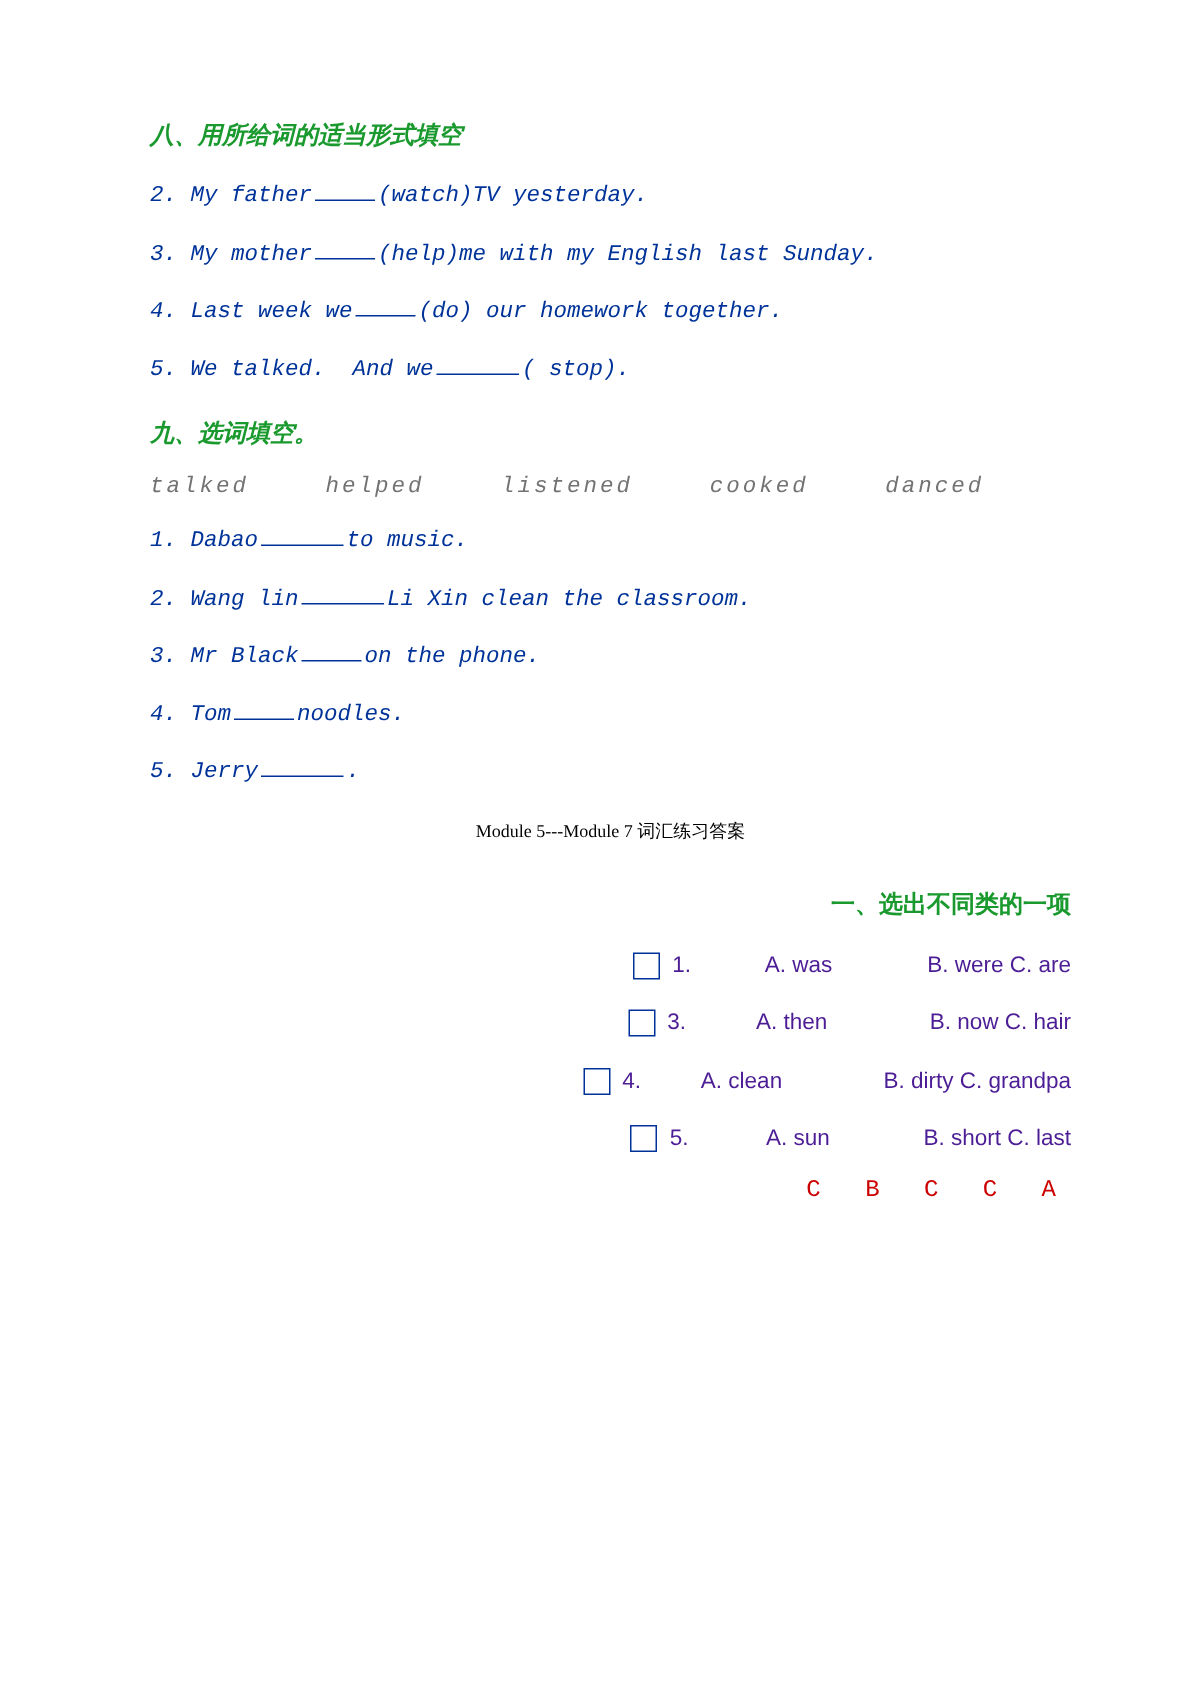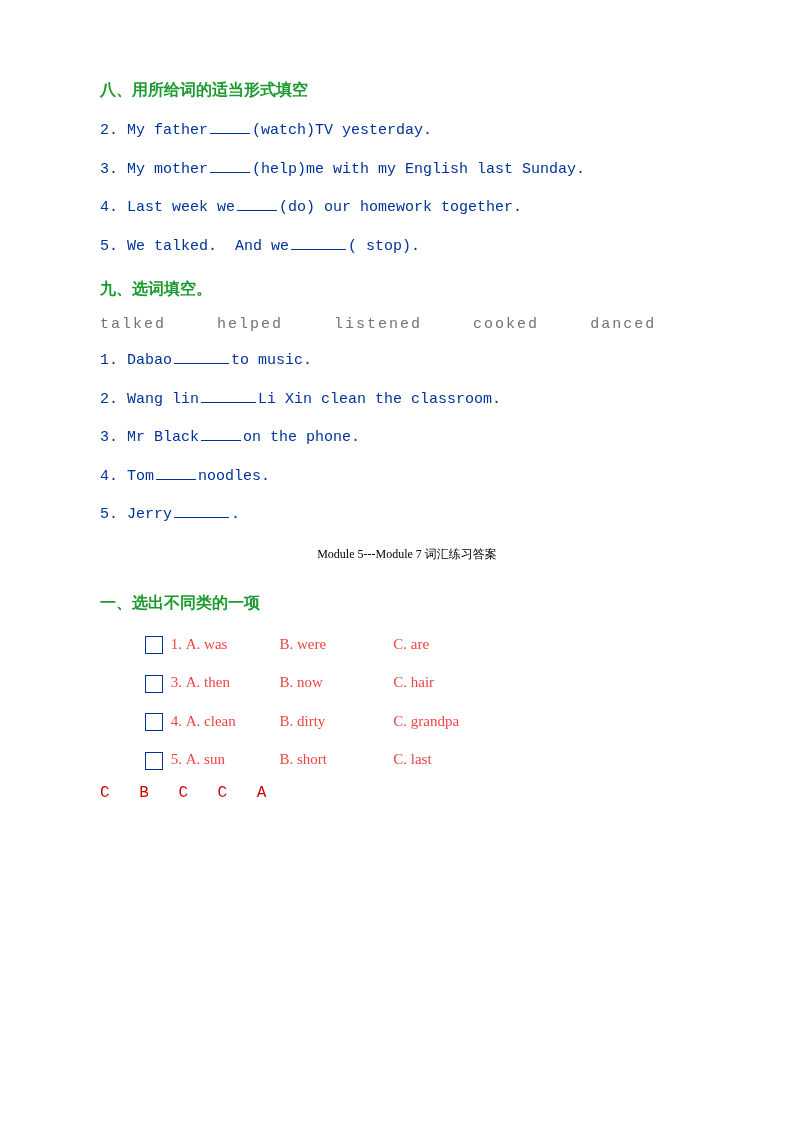--- a/index.html
+++ b/index.html
@@ -35,35 +35,37 @@
       font-family: "Courier New", Courier, monospace;
       letter-spacing: 2px;
     }
     .word-list span {
       display: inline-block;
       margin-right: 40px;
     }
     .section-divider {
       margin-top: 20px;
       margin-bottom: 16px;
+      font-style: italic;
     }
     .center-title {
       text-align: center;
       font-size: 12px;
       color: #000;
       font-family: SimSun, "宋体", serif;
       margin-bottom: 30px;
       margin-top: 8px;
     }
     .answer-section {
       margin-top: 0;
+      text-align: right;
     }
     .answer-row {
-      color: #ef4444;
-      font-family: Liberation Serif, serif;
+      color: #4c1d95;
+      font-family: Liberation Sans, sans-serif;
       margin-bottom: 10px;
       line-height: 1.9;
       padding-left: 45px;
     }
     .final-answers {
       color: #cc0000;
       font-size: 16px;
       font-weight: normal;
       letter-spacing: 10px;
       margin-top: 10px;

